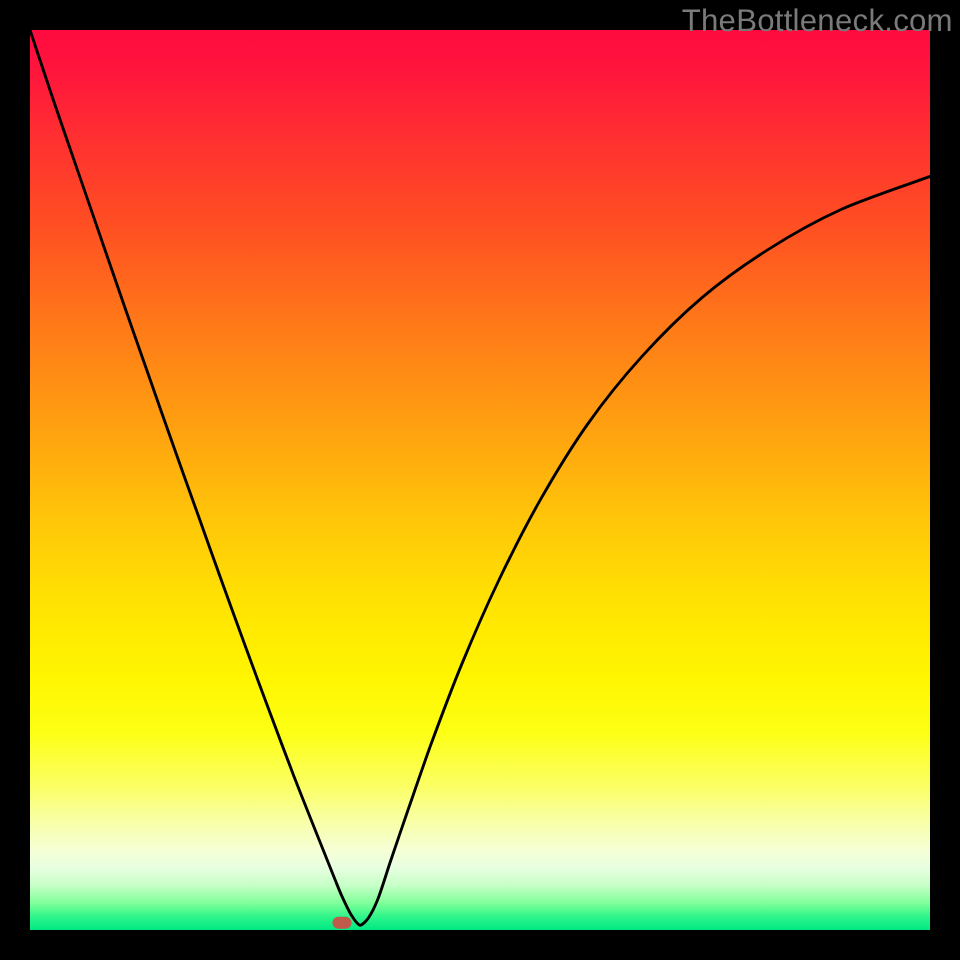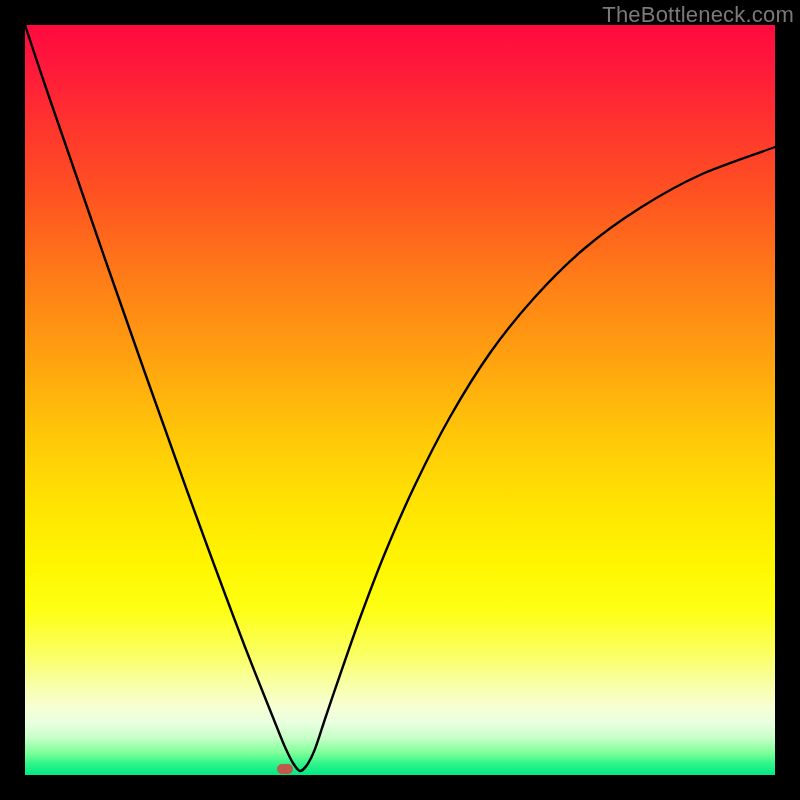--- a/index.html
+++ b/index.html
@@ -36,21 +36,21 @@
       #80ff9a 97%,
       #30f58a 98.5%,
       #00e884 100%
     );
   }
   .credit {
     position: absolute;
     top: 2px;
     right: 6px;
     color: #7a7a7a;
-    font-size: 22px;
+    font-size: 26px;
     font-weight: 400;
     letter-spacing: 0.2px;
   }
   .curve {
     position: absolute;
     left: 25px;
     top: 25px;
     width: 750px;
     height: 750px;
     overflow: visible;

